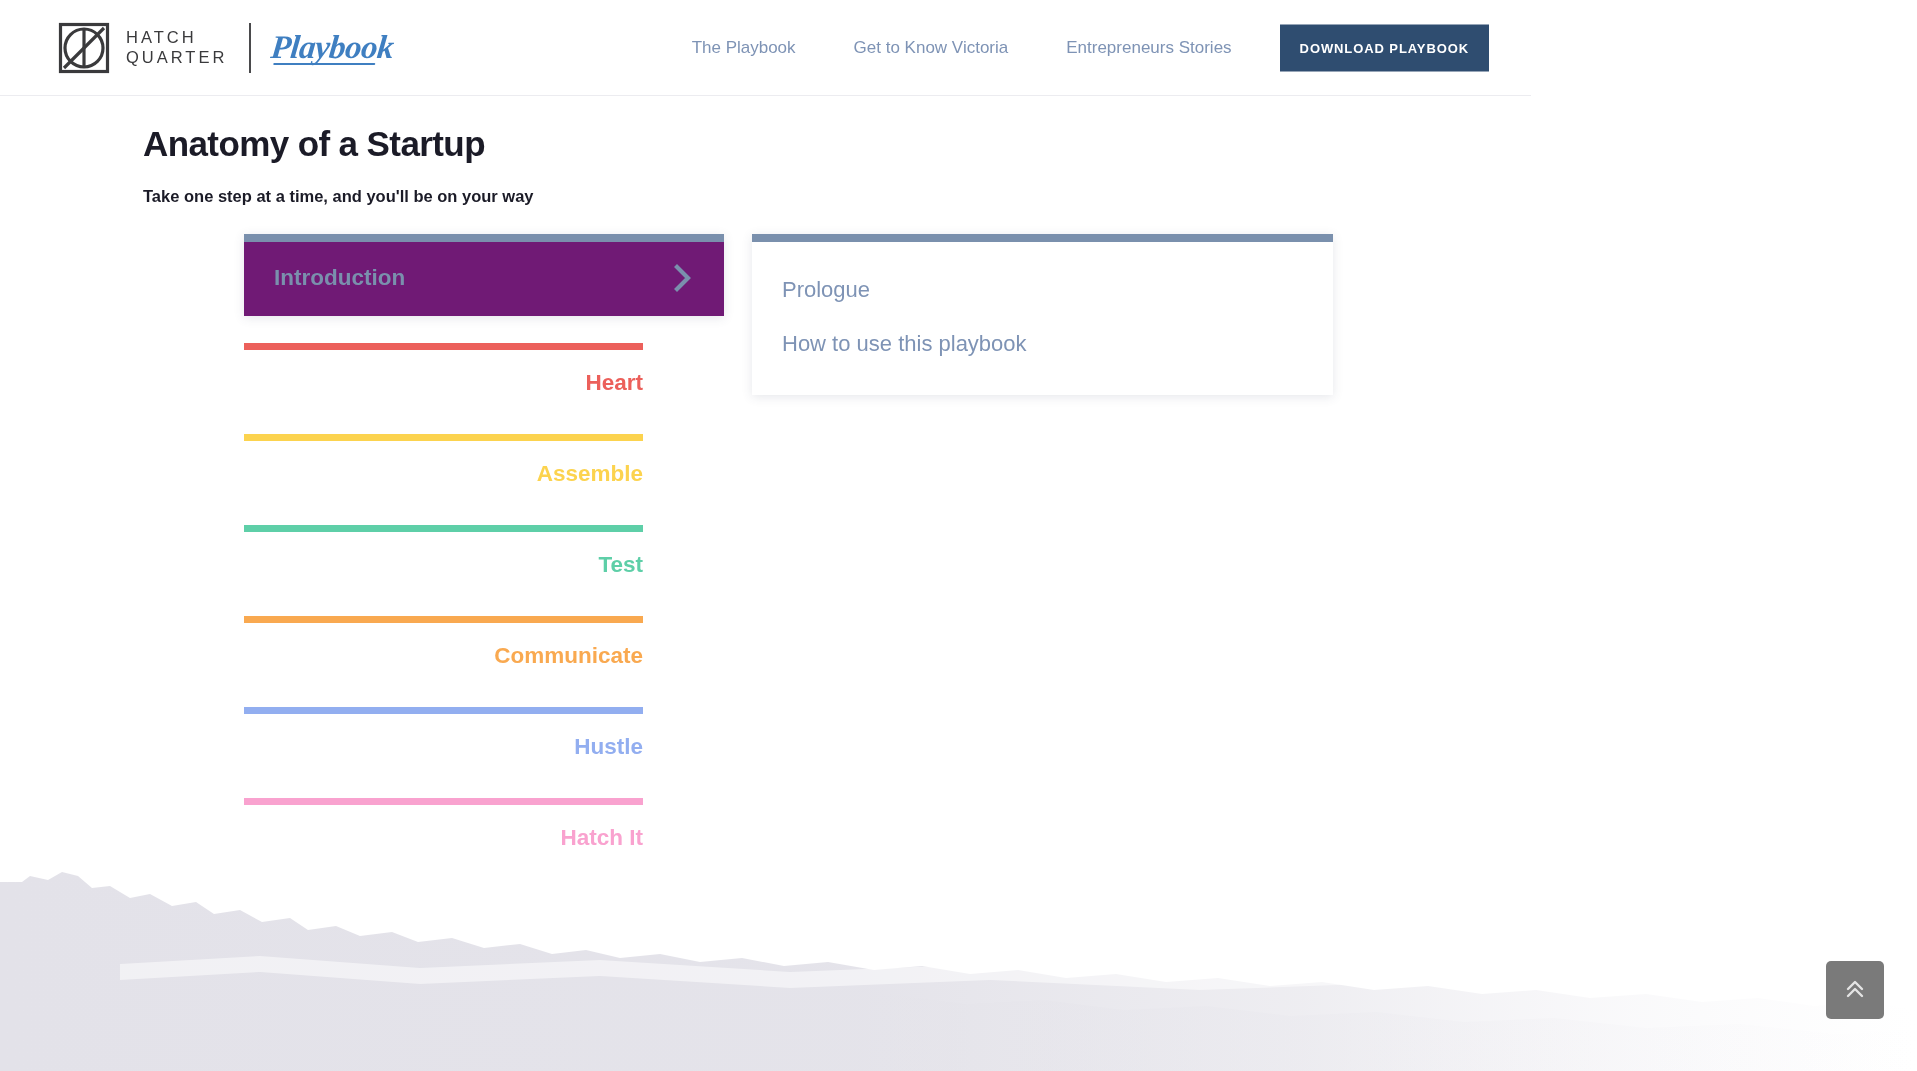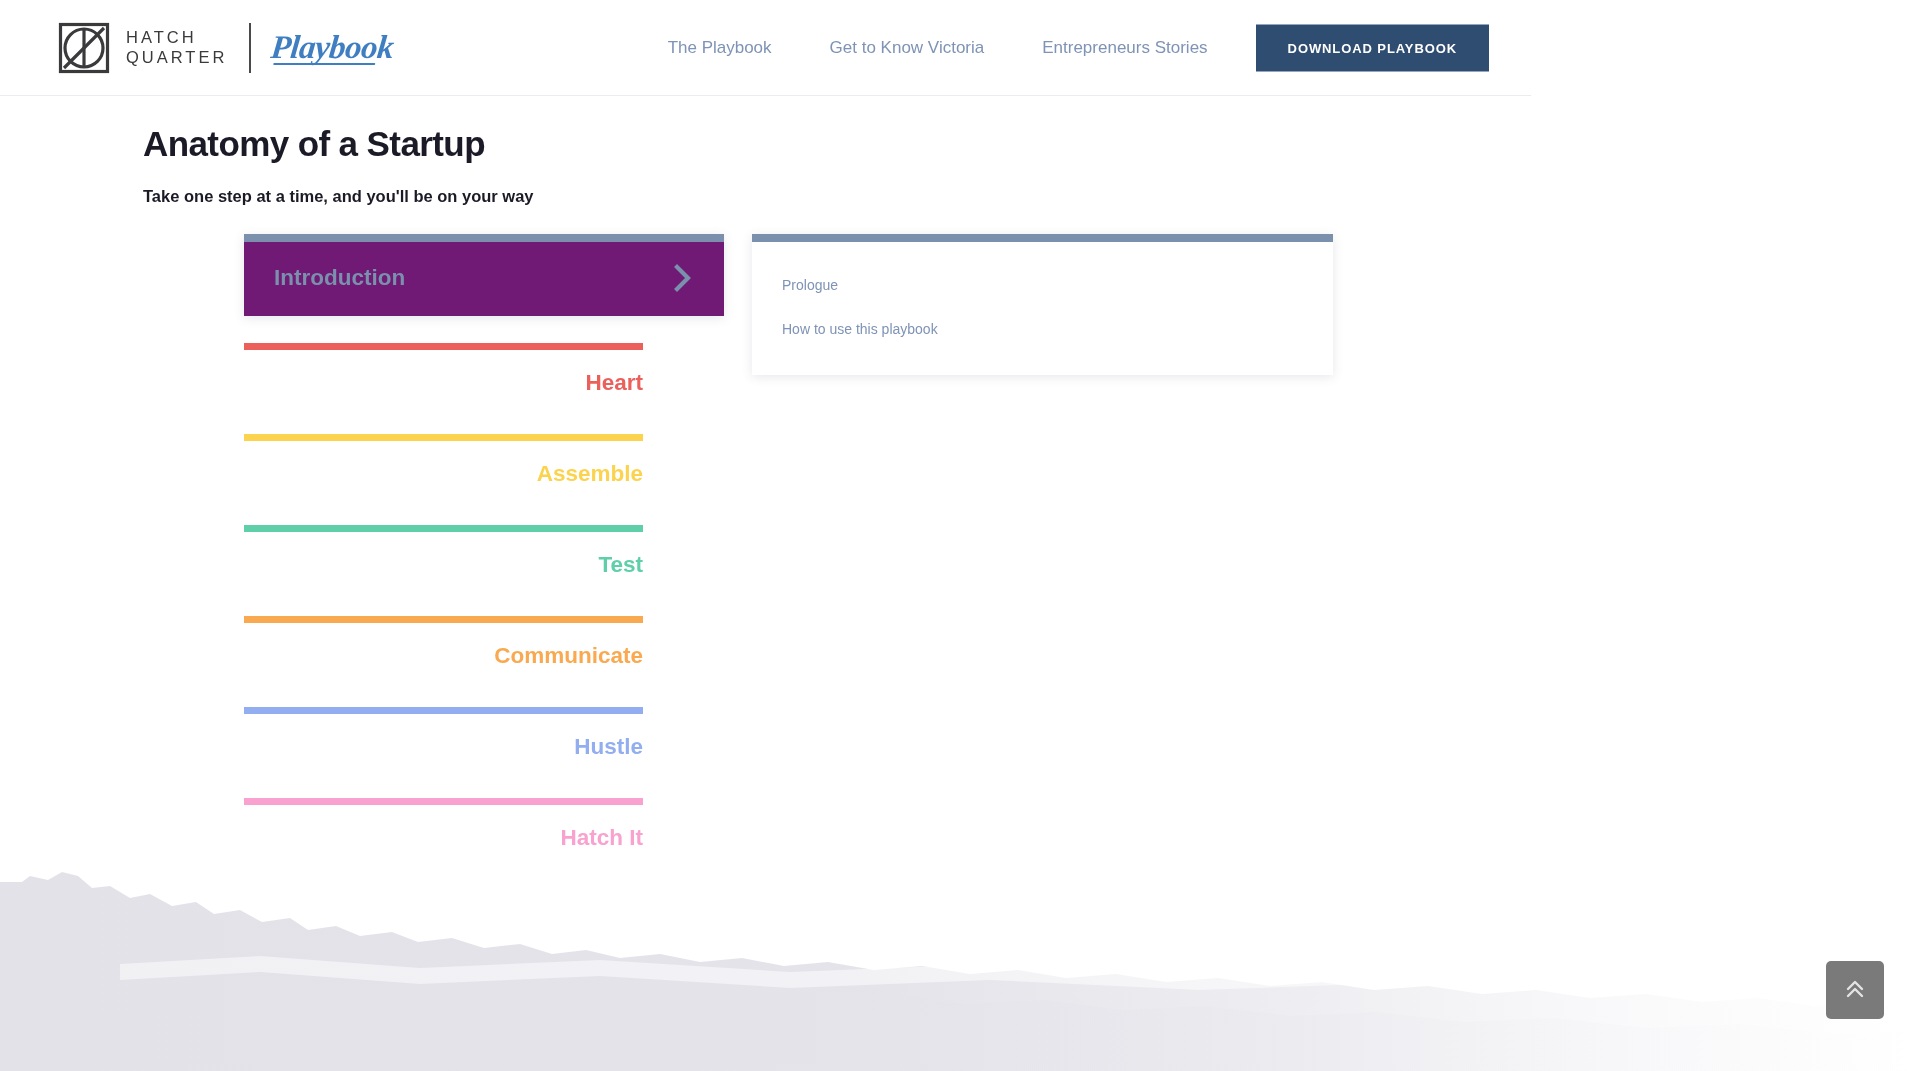--- a/index.html
+++ b/index.html
@@ -103,21 +103,21 @@
     cursor: pointer;
   }
   .nav-link:last-of-type { margin-right: 48px; }
 
   .download-btn {
     background: #2f4d70;
     color: #ffffff;
     font-size: 13px;
     font-weight: bold;
     letter-spacing: 0.9px;
-    padding: 16px 32px;
+    padding: 16px 20px;
     border: none;
     cursor: pointer;
     white-space: nowrap;
     font-family: "Liberation Sans", sans-serif;
   }
 
   
   .page {
     position: absolute;
     top: 96px; left: 0;
@@ -214,21 +214,21 @@
   }
   .chapters-topbar {
     width: 100%;
     height: 8px;
     background: #7a90ad;
   }
   .chapters-list { padding: 21px 0 24px 0; }
 
   .chapter-link {
     display: block;
-    font-size: 14px;
+    font-size: 22px;
     color: #7e93b5;
     text-decoration: none;
     padding: 14px 30px 14px 30px;
     cursor: pointer;
     white-space: nowrap;
   }
 
   
   .brush-deco {
     position: absolute;

